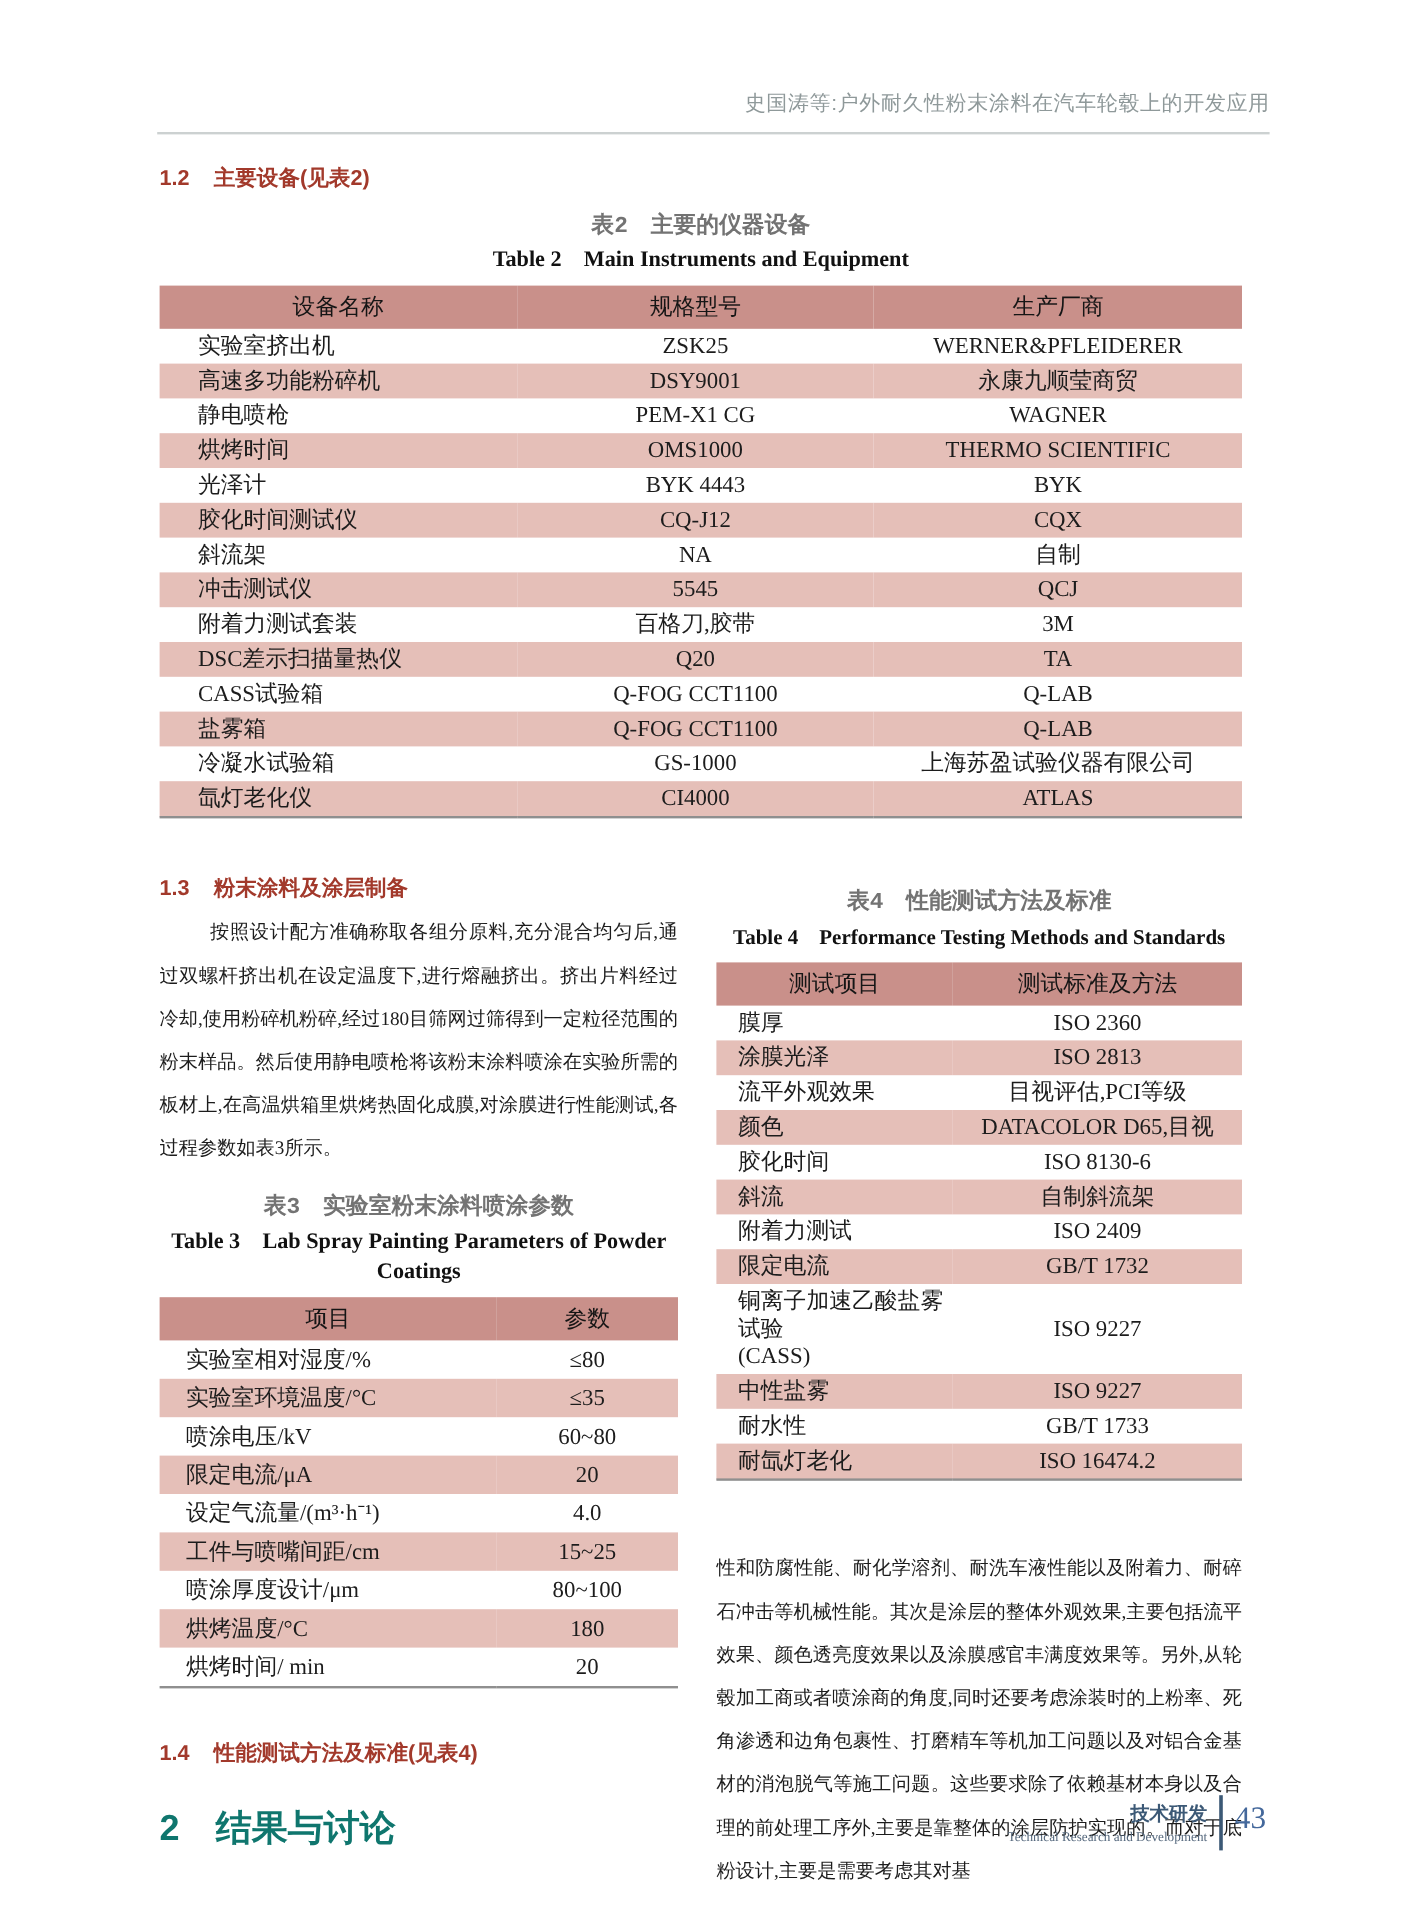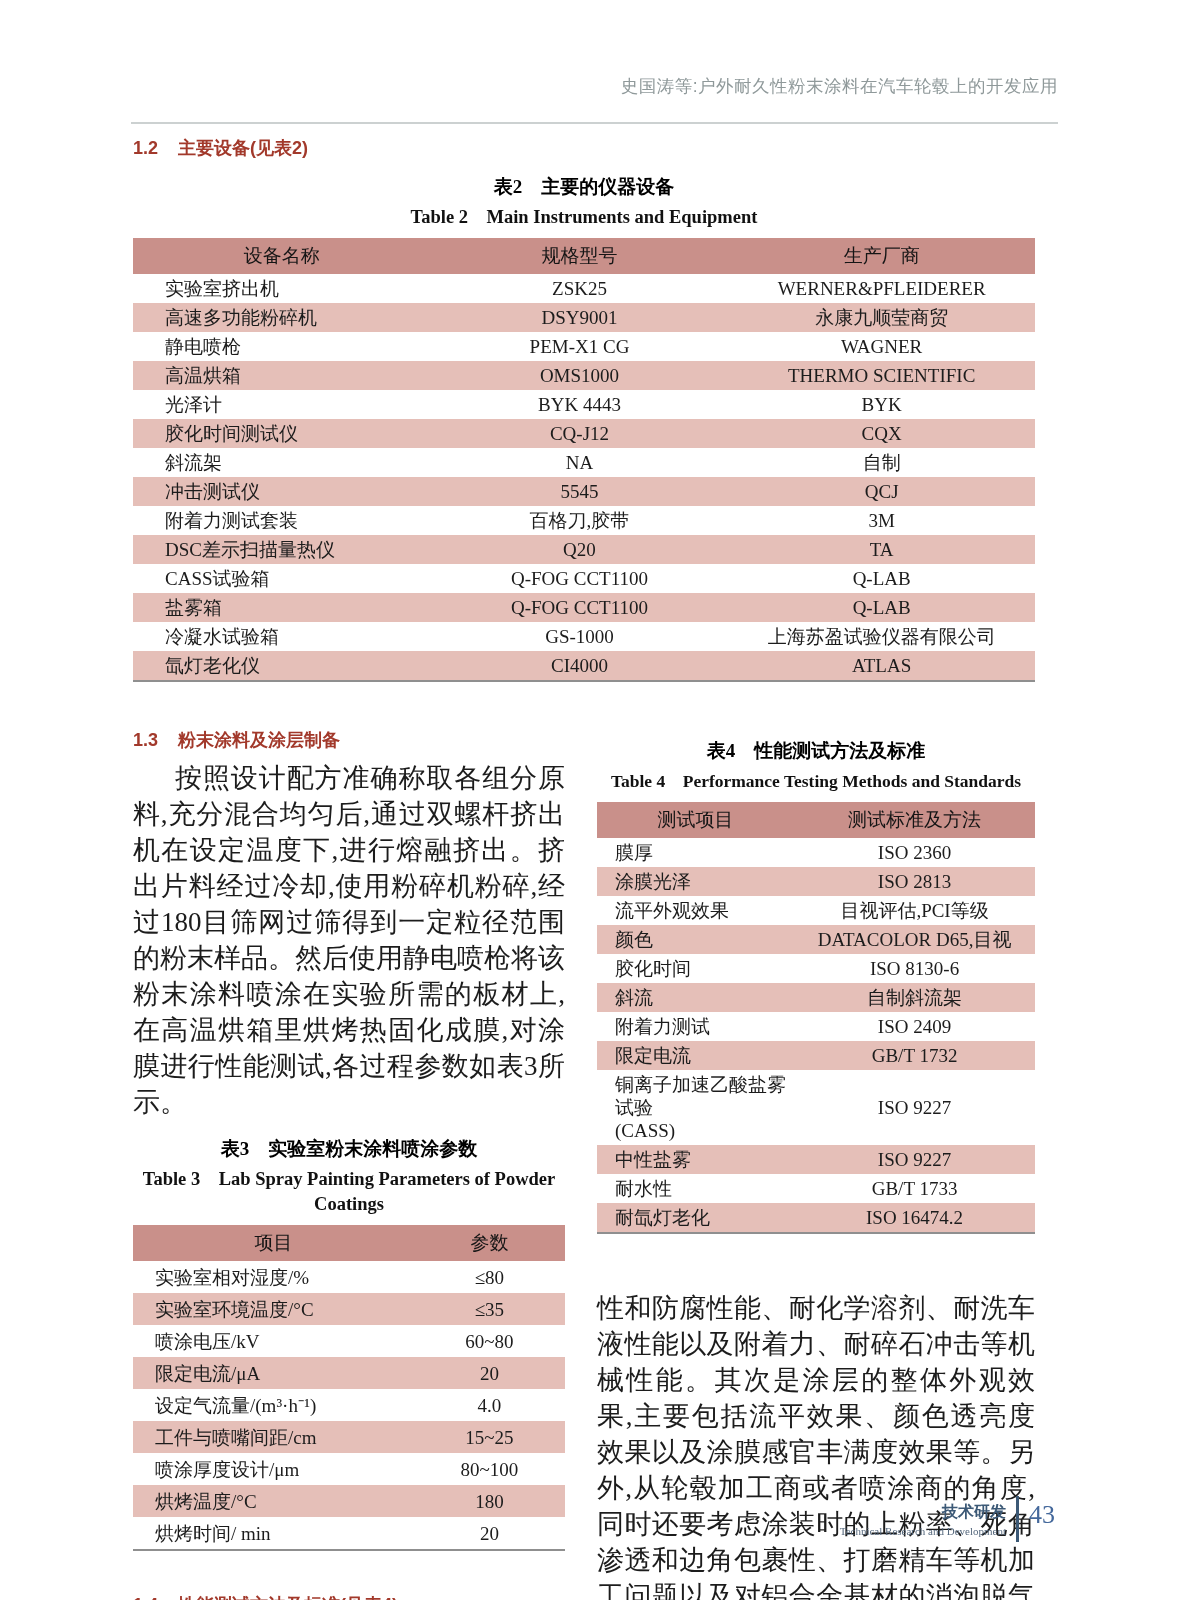--- a/index.html
+++ b/index.html
@@ -13,21 +13,21 @@
     font-family: "Liberation Serif", serif;
     color: #1c1c1c;
   }
   
   .running-wrap {
     position: absolute;
     left: 131px;
     top: 74px;
     width: 927px;
     border-bottom: 2px solid #ccd1d1;
-    padding-bottom: 24px;
+    padding-bottom: 12px;
     text-align: right;
   }
   .running-title {
     font-family: "Liberation Sans", sans-serif;
     font-size: 17.5px;
     color: #8f999a;
     letter-spacing: 0.5px;
   }
   .content {
     position: absolute;
@@ -45,25 +45,25 @@
   .sec-head-12 { margin-top: 18px; }
   .big-head {
     font-family: "Liberation Sans", sans-serif;
     font-weight: bold;
     font-size: 30px;
     color: #0f766e;
     margin-top: 30px;
   }
   .big-head .sec-num { margin-right: 30px; }
   .caption-zh {
-    font-family: Liberation Serif, serif;
+    font-family: Liberation Mono, monospace;
     font-weight: bold;
     font-size: 19px;
     text-align: center;
-    color: #000000;
+    color: #737373;
     white-space: pre-line;
   }
   .caption-en {
     font-family: "Liberation Serif", serif;
     font-weight: bold;
     font-size: 18.5px;
     text-align: center;
     color: #111;
     white-space: pre-line;
     margin-top: 5px;
@@ -102,21 +102,21 @@
   .t4 { margin-top: 8px; }
   .t4 td:first-child { text-align: left; padding-left: 18px; }
   .columns {
     display: flex;
     gap: 32px;
     margin-top: 46px;
   }
   .col-left { width: 432px; }
   .col-right { width: 438px; }
   .para {
-    font-size: 27px;
+    font-size: 16px;
     line-height: 36px;
     text-align: justify;
     text-indent: 42px;
     margin-top: 8px;
   }
   .para-cont { text-indent: 0; margin-top: 0; }
   .cap-t3-zh { margin-top: 16px; }
   .cap-t4-zh { margin-top: 10px; }
   .sec-head-14 { margin-top: 42px; }
   .right-para { margin-top: 56px; }
@@ -194,21 +194,21 @@
             <td>高速多功能粉碎机</td>
             <td>DSY9001</td>
             <td>永康九顺莹商贸</td>
           </tr>
           <tr>
             <td>静电喷枪</td>
             <td>PEM-X1 CG</td>
             <td>WAGNER</td>
           </tr>
           <tr>
-            <td>高温烘箱</td>
+            <td>烘烤时间</td>
             <td>OMS1000</td>
             <td>THERMO SCIENTIFIC</td>
           </tr>
           <tr>
             <td>光泽计</td>
             <td>BYK 4443</td>
             <td>BYK</td>
           </tr>
           <tr>
             <td>胶化时间测试仪</td>

